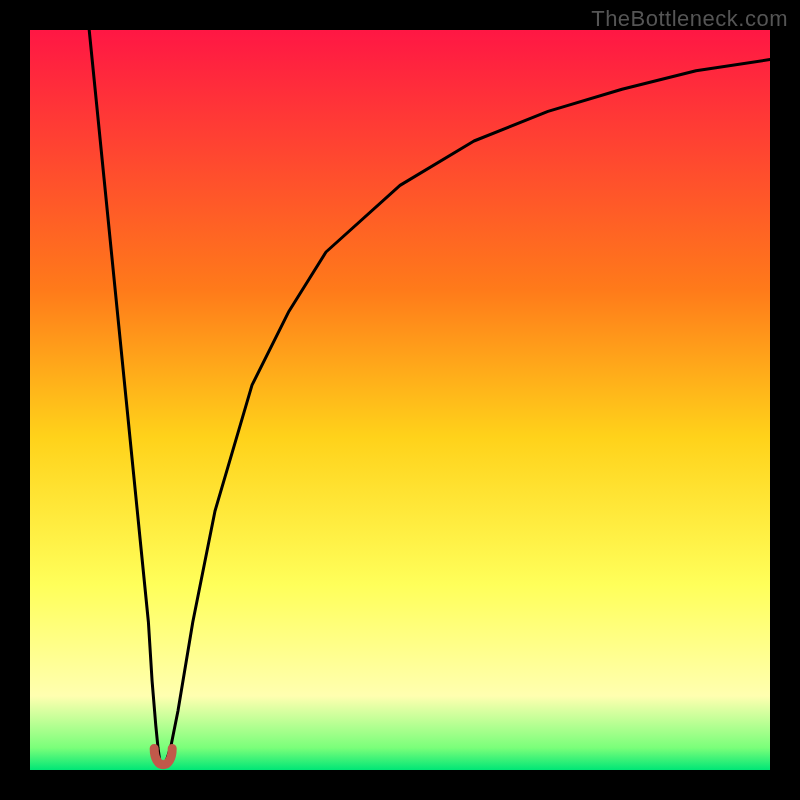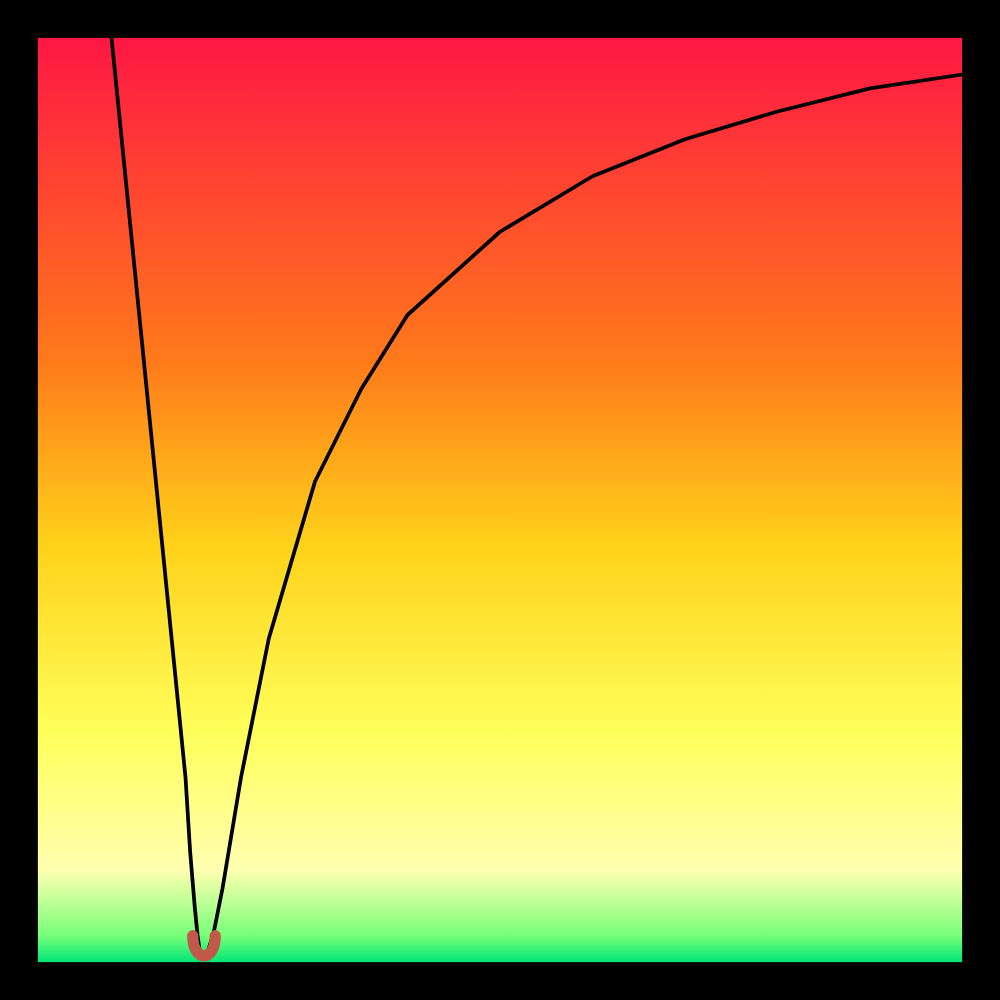--- a/index.html
+++ b/index.html
@@ -35,20 +35,21 @@
     font-size: 22px;
     letter-spacing: 0.5px;
     user-select: none;
   }
   svg { display: block; }
 </style>
 </head>
 <body>
 
 <div class="frame">
+  <div class="watermark">TheBottleneck.com</div>
   <div class="plot-area">
     <svg id="chart-svg" width="740" height="740" viewBox="0 0 740 740">
         <defs>
           <linearGradient id="bg-grad" x1="0" y1="0" x2="0" y2="1">
             <stop offset="0%" stop-color="#ff1744"></stop>
             <stop offset="35%" stop-color="#ff7a1a"></stop>
             <stop offset="55%" stop-color="#ffd21a"></stop>
             <stop offset="75%" stop-color="#ffff5a"></stop>
             <stop offset="90%" stop-color="#ffffb0"></stop>
             <stop offset="97%" stop-color="#7aff7a"></stop>

